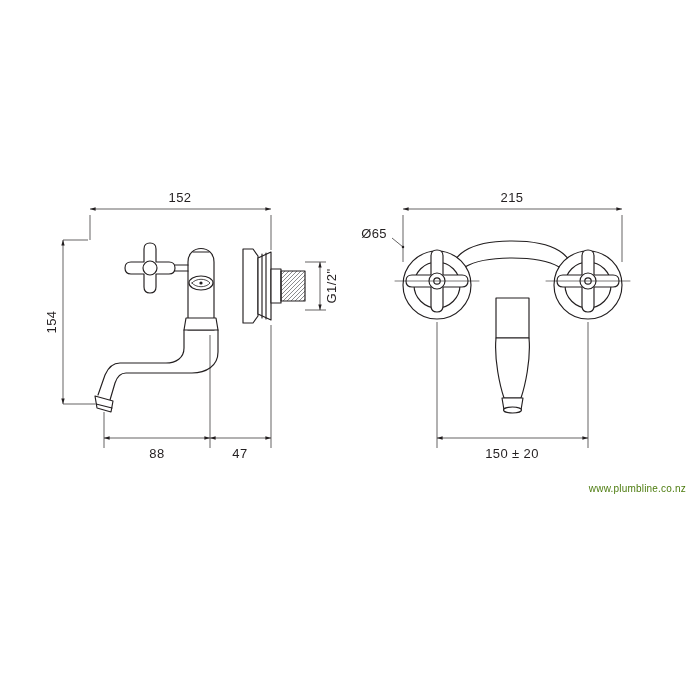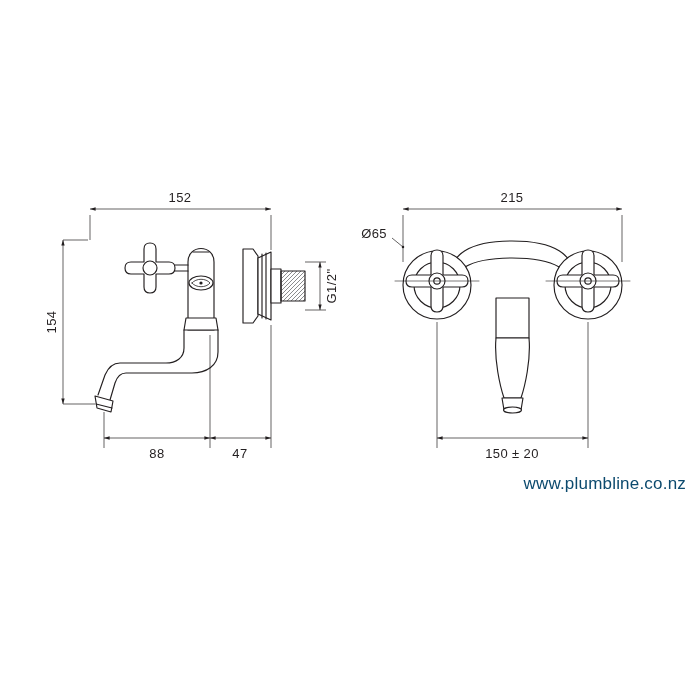--- a/index.html
+++ b/index.html
@@ -31,22 +31,22 @@
     font-family: "Liberation Sans", sans-serif;
     font-size: 13px;
     fill: #231f20;
     letter-spacing: 0.4px;
   }
   .watermark {
     position: absolute;
     right: 14px;
     bottom: 10px;
     font-family: "Liberation Sans", sans-serif;
-    font-size: 17px;
-    color: #0c4a6e;
+    font-size: 10px;
+    color: #4d7c0f;
     letter-spacing: 0.2px;
   }
 </style>
 </head>
 <body>
 
 <div id="stage">
 
   <svg id="drawing" viewBox="0 0 700 700">
     <defs>

